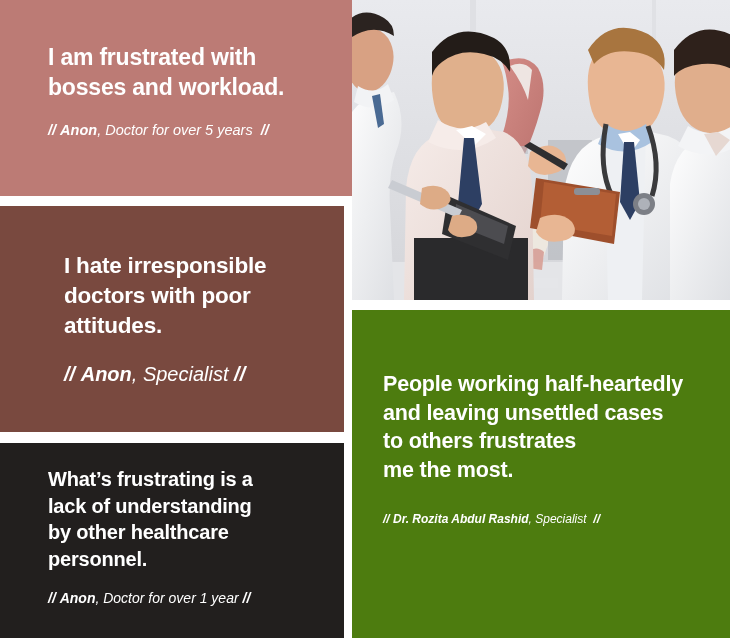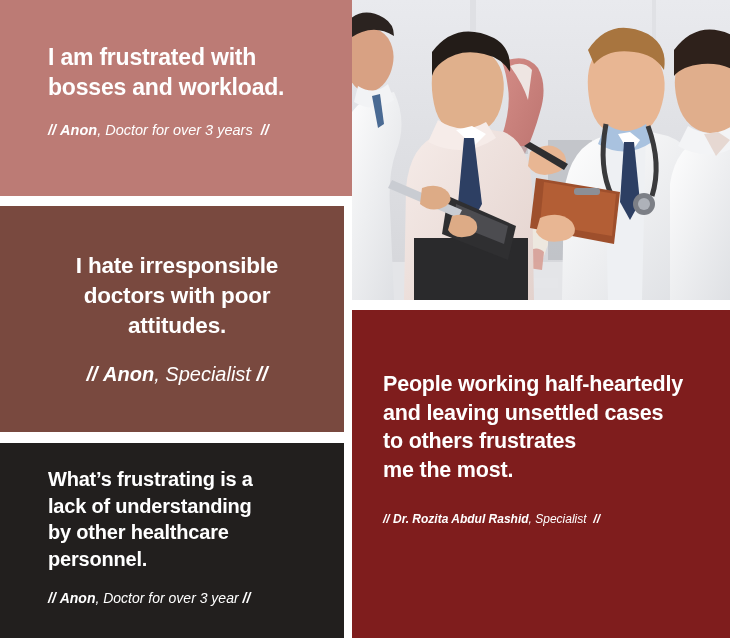--- a/index.html
+++ b/index.html
@@ -83,22 +83,21 @@
 
   
   #card-irresponsible-doctors {
     left: 0px;
     top: 206px;
     width: 344px;
     height: 226px;
   }
   #card-irresponsible-doctors .card-inner {
     top: 45px;
-    padding: 0 30px 0 40px;
-    text-align: center;
+    padding: 0 30px 0 64px;
   }
   #card-irresponsible-doctors .quote {
     font-size: 22.5px;
     line-height: 30px;
     margin-bottom: 22px;
   }
   #card-irresponsible-doctors .attrib {
     font-size: 20px;
   }
 
@@ -161,21 +160,21 @@
 </head>
 <body>
 
 <div id="board">
 
   <div class="card" id="card-frustrated-bosses" style="background:#BC7B75;">
     <div class="card-inner">
       <p class="quote">I am frustrated with
 bosses and workload.</p>
       <p class="attrib">
-        <span class="slash">//</span><span>&nbsp;</span><span class="who">Anon</span><span class="role">,</span><span>&nbsp;</span><span class="role">Doctor for over 3 years</span><span>&nbsp;&nbsp;</span><span class="slash">//</span>
+        <span class="slash">//</span><span>&nbsp;</span><span class="who">Anon</span><span class="role">,</span><span>&nbsp;</span><span class="role">Doctor for over 5 years</span><span>&nbsp;&nbsp;</span><span class="slash">//</span>
       </p>
     </div>
   </div>
 
   <div class="card" id="card-irresponsible-doctors" style="background:#79493F;">
     <div class="card-inner">
       <p class="quote">I hate irresponsible
 doctors with poor
 attitudes.</p>
       <p class="attrib">
@@ -184,21 +183,21 @@
     </div>
   </div>
 
   <div class="card" id="card-lack-understanding" style="background:#221F1E;">
     <div class="card-inner">
       <p class="quote">What’s frustrating is a
 lack of understanding
 by other healthcare
 personnel.</p>
       <p class="attrib">
-        <span class="slash">//</span><span>&nbsp;</span><span class="who">Anon</span><span class="role">,</span><span>&nbsp;</span><span class="role">Doctor for over 3 year</span><span>&nbsp;</span><span class="slash">//</span>
+        <span class="slash">//</span><span>&nbsp;</span><span class="who">Anon</span><span class="role">,</span><span>&nbsp;</span><span class="role">Doctor for over 1 year</span><span>&nbsp;</span><span class="slash">//</span>
       </p>
     </div>
   </div>
 
   <div id="photo-medical-team">
     <svg viewBox="0 0 378 300" preserveAspectRatio="xMidYMid slice">
       <defs>
         <linearGradient id="wallG" x1="0" y1="0" x2="0" y2="1">
           <stop offset="0" stop-color="#e9eaee"></stop>
           <stop offset="1" stop-color="#d4d5d9"></stop>
@@ -291,21 +290,21 @@
         <path d="M330 58 q30 -24 56 -2 q16 16 10 46 q-6 30 -34 32 q-28 -2 -36 -30 q-8 -30 4 -46z" fill="#e0ae8c"></path>
         <path d="M322 50 q24 -32 60 -14 q20 12 18 36 l-4 56 q-8 -30 -6 -52 q-16 -14 -40 -12 q-20 2 -28 12z" fill="#2e211b"></path>
         <path d="M336 126 q22 14 44 0 l8 18 q-30 20 -62 2z" fill="#f3f4f6"></path>
         <path d="M352 134 l14 -2 12 8 -14 16z" fill="#e6d8d2"></path>
       </g>
 
       <rect x="0" y="0" width="378" height="300" fill="none"></rect>
     </svg>
   </div>
 
-  <div class="card" id="card-half-heartedly" style="background:#7f1d1d;">
+  <div class="card" id="card-half-heartedly" style="background:#4d7c0f;">
     <div class="card-inner">
       <p class="quote">People working half-heartedly
 and leaving unsettled cases
 to others frustrates
 me the most.</p>
       <p class="attrib">
         <span class="slash">//</span><span>&nbsp;</span><span class="who">Dr. Rozita Abdul Rashid</span><span class="role">,</span><span>&nbsp;</span><span class="role">Specialist</span><span>&nbsp;&nbsp;</span><span class="slash">//</span>
       </p>
     </div>
   </div>

